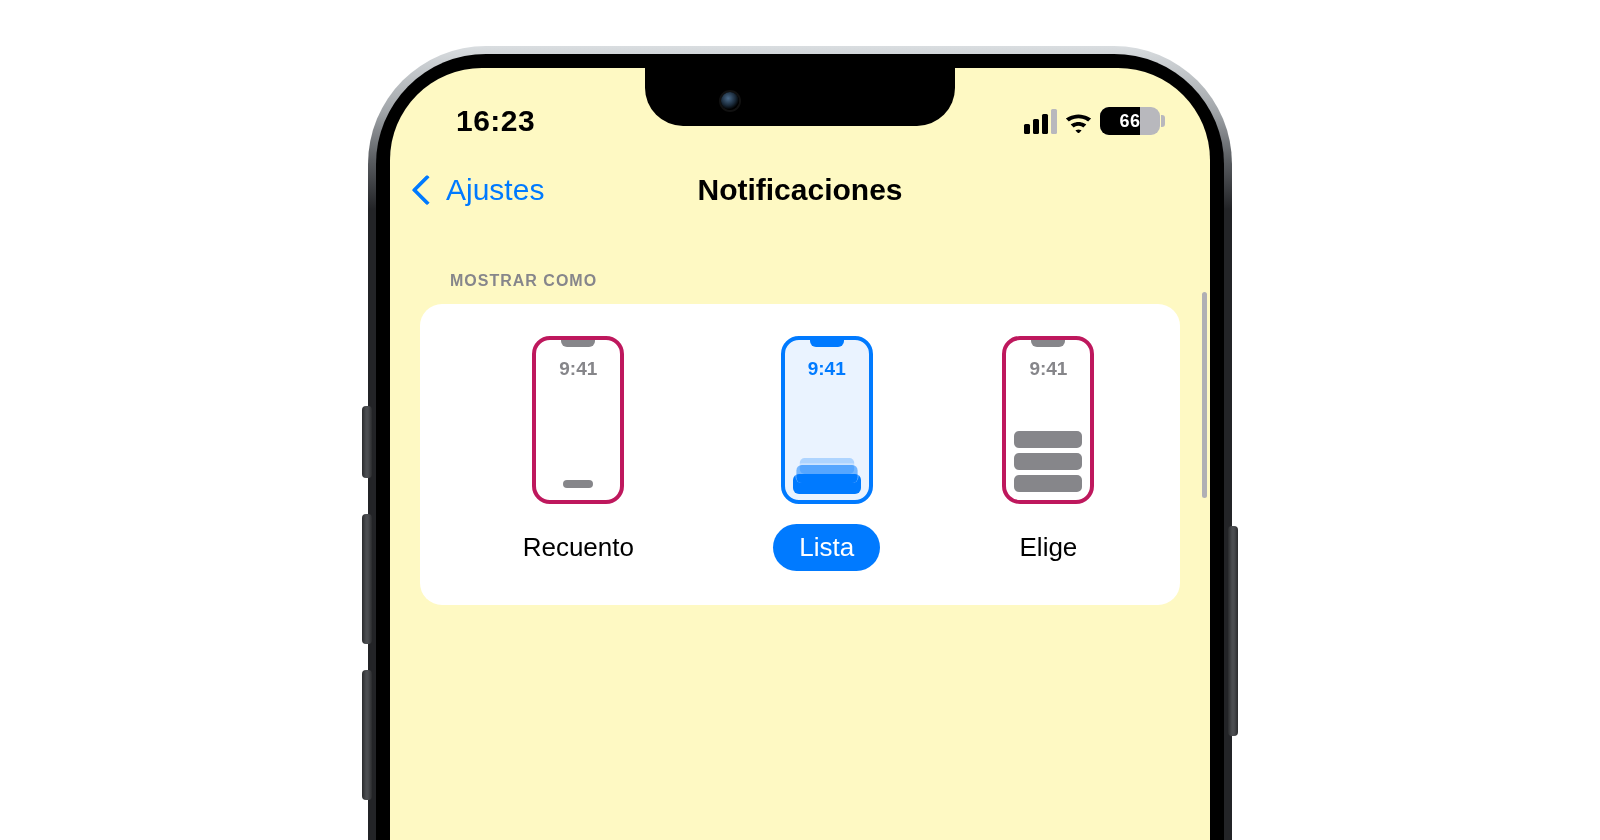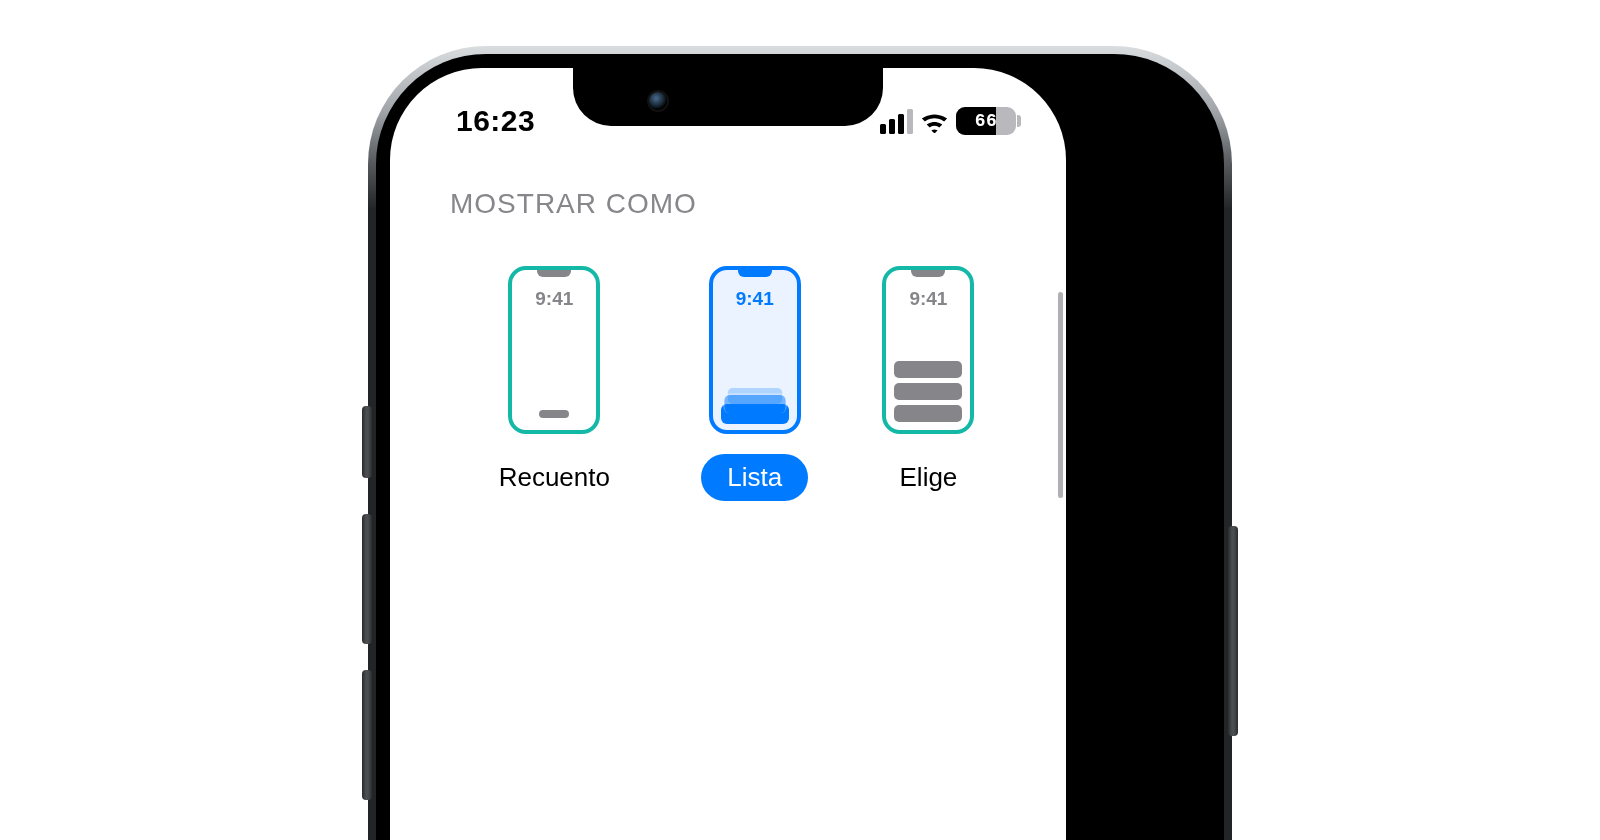--- a/index.html
+++ b/index.html
@@ -34,23 +34,23 @@
     border-radius: 4px;
   }
   .hw-left-1 { left: -6px; top: 360px; width: 10px; height: 72px; }
   .hw-left-2 { left: -6px; top: 468px; width: 10px; height: 130px; }
   .hw-left-3 { left: -6px; top: 624px; width: 10px; height: 130px; }
   .hw-right  { right: -6px; top: 480px; width: 10px; height: 210px; }
 
   
   .screen {
     position: relative;
-    width: 676px;
+    width: 820px;
     height: 772px; 
-    background: #ffffff;
+    background: #fef9c3;
     border-radius: 92px 92px 0 0;
     overflow: hidden;
   }
   .notch {
     position: absolute;
     top: 0; left: 50%;
     transform: translateX(-50%);
     width: 310px; height: 58px;
     background: #000;
     border-radius: 0 0 38px 38px;
@@ -69,21 +69,21 @@
     display: flex;
     justify-content: space-between;
     align-items: center;
     padding: 26px 50px 0 66px;
     height: 80px;
     font-size: 30px;
     font-weight: 600;
     color: #000;
     letter-spacing: 0.5px;
   }
-  .status-right { display:flex; align-items:center; gap:5px;font-family:Liberation Mono, monospace; }
+  .status-right { display:flex; align-items:center; gap:5px; }
 
   
   .cell { display:flex; align-items:flex-end; gap:3px; }
   .cell span { width:6px; background:#000; border-radius:1.5px; }
   .cell span:nth-child(1){height:10px;}
   .cell span:nth-child(2){height:15px;}
   .cell span:nth-child(3){height:20px;}
   .cell span:nth-child(4){height:25px; background:#b8b8bd;}
 
   
@@ -123,24 +123,25 @@
     border-bottom: 4.5px solid #007aff;
     transform: rotate(45deg);
     border-radius:2px;
     margin-right:2px;
   }
   .nav-title { font-weight:600; color:#000; }
 
   
   .content { padding: 40px 30px 0 30px; position:relative; }
   .section-header {
-    font-size: 28px;
+    font-size: 16px;
     color: #86868b;
     letter-spacing: 1px;
     padding: 0 0 14px 30px;
+    font-weight: bold;
   }
   .card {
     background:#fff;
     border-radius: 22px;
     padding: 32px 20px 34px 20px;
     display:flex;
     justify-content:space-around;
   }
   .option {
     display:flex; flex-direction:column; align-items:center;
@@ -153,21 +154,21 @@
     padding: 8px 26px;
     border-radius: 30px;
   }
   .option.selected .option-label {
     background:#007aff; color:#fff; font-weight:500;
   }
 
   
   .mini {
     width: 92px; height: 168px;
-    border: 4px solid #14b8a6;
+    border: 4px solid #be185d;
     border-radius: 18px;
     position:relative;
     background:#fff;
     overflow:hidden;
   }
   .option.selected .mini { border-color:#007aff; background:#eaf3ff; }
   .mini-notch{
     position:absolute; top:0; left:50%; transform:translateX(-50%);
     width:34px; height:7px; background:#86868a;
     border-radius:0 0 6px 6px;
@@ -248,20 +249,27 @@
                      M16.5 13 c-4.3 0 -7.8 2.5 -7.8 2.5 l3 3 c0 0 2.2-1.7 4.8-1.7 s4.8 1.7 4.8 1.7 l3-3 s-3.5-2.5-7.8-2.5z
                      M16.5 5.5 c-7 0 -12.6 4 -12.6 4 l3 3 c0 0 4.1-3.2 9.6-3.2 s9.6 3.2 9.6 3.2 l3-3 s-5.6-4-12.6-4z" fill="#000"></path>
           </svg>
           <div class="battery">
             <div class="battery-fill"></div>
             <span class="battery-num">66</span>
           </div>
         </div>
       </div>
 
+      <div class="nav">
+        <div class="nav-back">
+          <span class="chevron"></span>
+          <span>Ajustes</span>
+        </div>
+        <span class="nav-title">Notificaciones</span>
+      </div>
 
       <div class="content">
         <div class="section-header">MOSTRAR COMO</div>
 
         <div class="card">
 
           <div class="option">
             <div class="mini">
               <div class="mini-notch"></div>
               <div class="mini-time">9:41</div>

